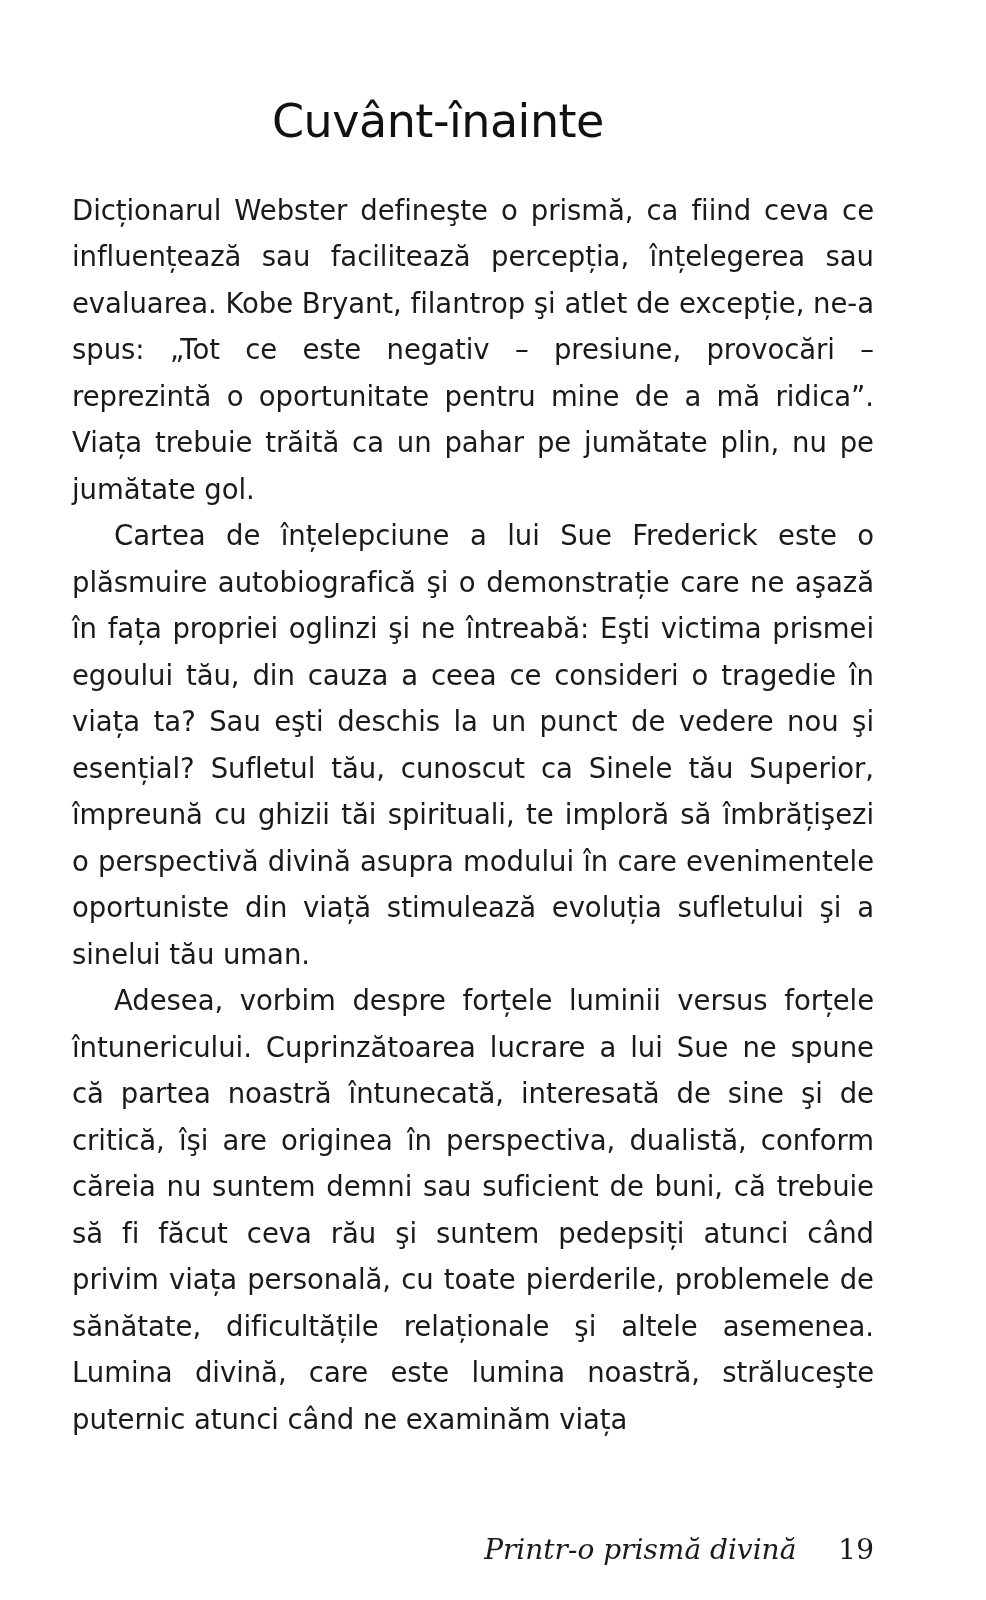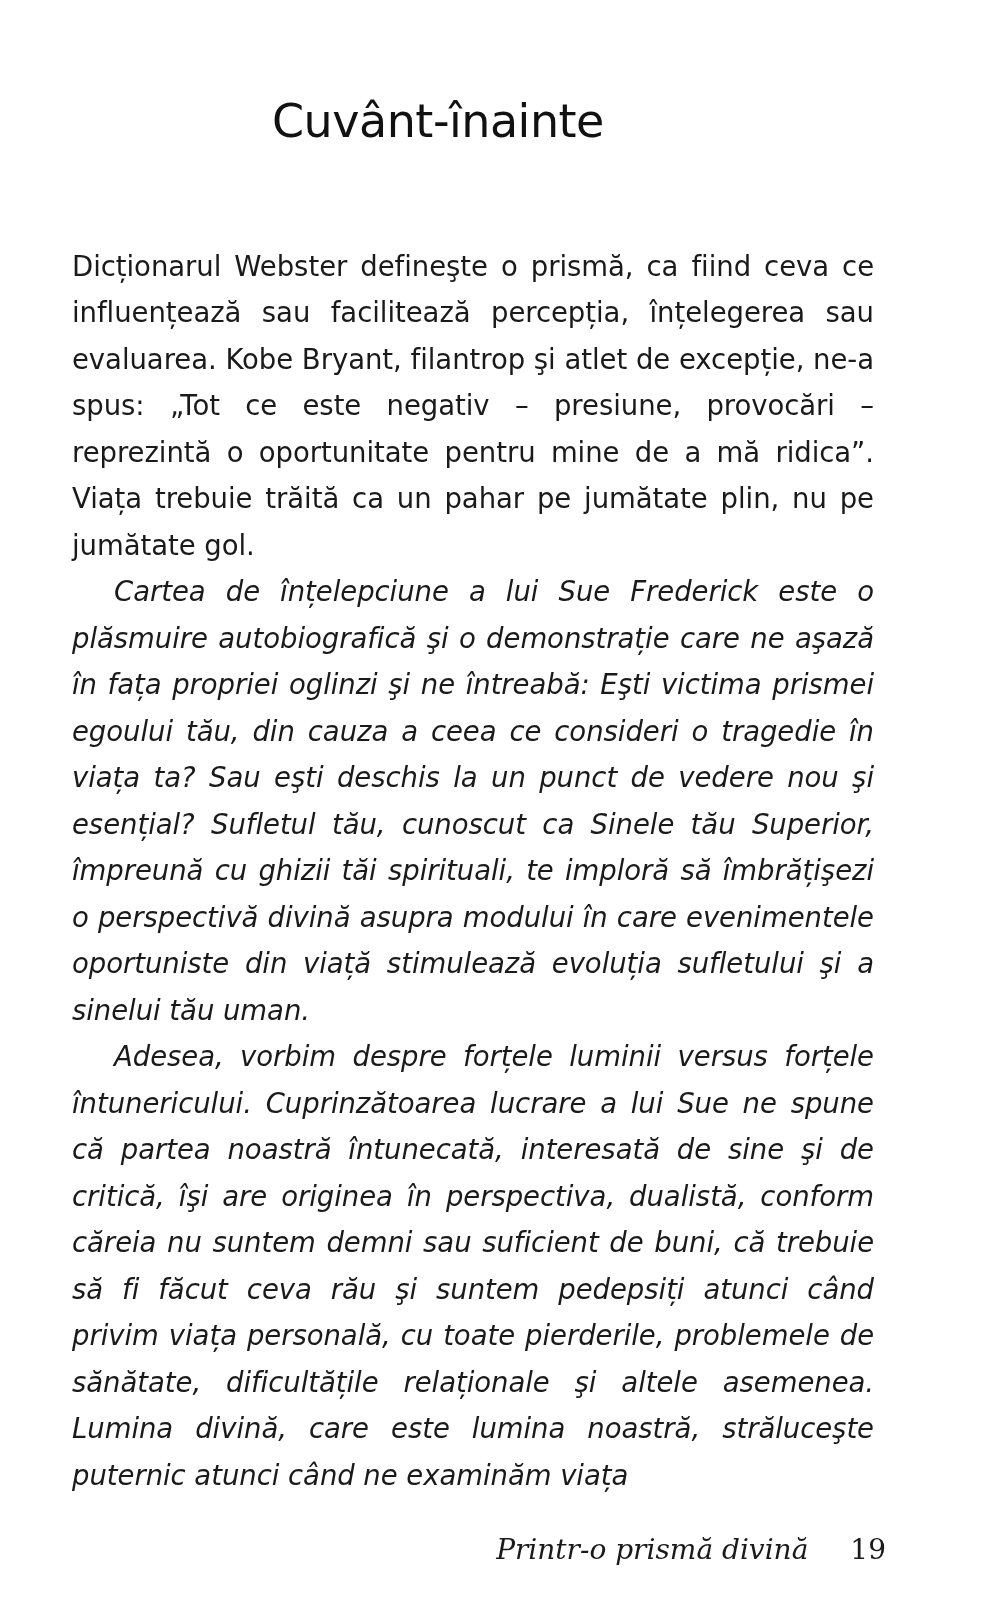--- a/index.html
+++ b/index.html
@@ -31,40 +31,39 @@
     color: #111;
   }
   .byline {
     font-size: 32px;
     font-weight: 400;
     margin: 48px 0 0 180px;
     color: #1a1a1a;
     letter-spacing: 0.1px;
   }
   .body-block {
-    margin-top: 96px;
+    margin-top: 40px;
   }
   p.para {
     font-size: 27.5px;
     line-height: 46.5px;
     margin: 0;
     text-align: justify;
     text-justify: inter-word;
     letter-spacing: -0.05px;
     color: #1a1a1a;
     hyphens: manual;
   }
   p.para.indent {
     text-indent: 42px;
-    font-style: italic;
   }
   .footer {
     position: absolute;
     left: 72px;
-    right: 60px;
+    right: 72px;
     bottom: 34px;
     display: flex;
     align-items: baseline;
     justify-content: flex-end;
     gap: 42px;
   }
   .running-head {
     font-family: "DejaVu Serif", serif;
     font-style: italic;
     font-size: 28px;

